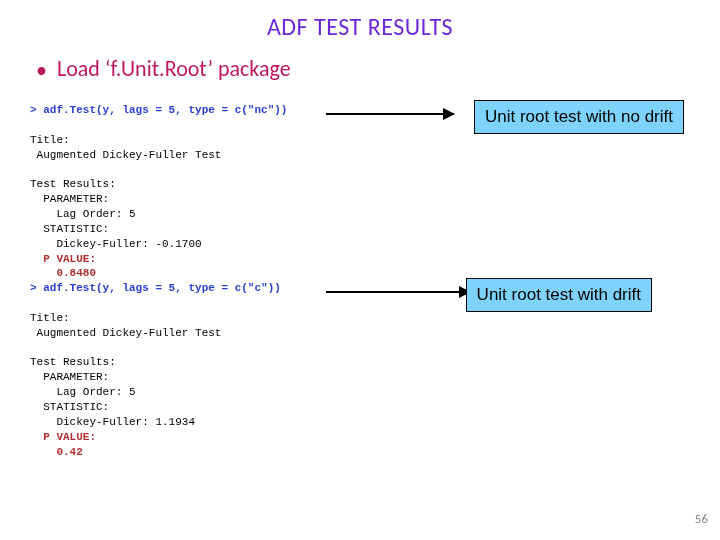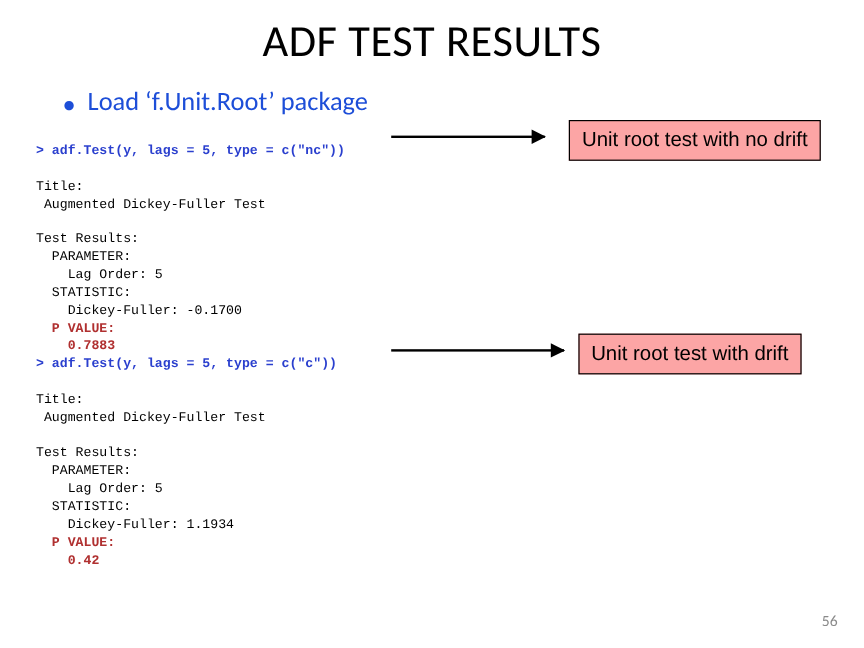--- a/index.html
+++ b/index.html
@@ -6,79 +6,79 @@
   body {
     width: 720px;
     height: 540px;
     background: #ffffff;
     font-family: Arial, sans-serif;
     position: relative;
   }
   .title {
     text-align: center;
     font-family: Calibri, Arial, sans-serif;
-    font-size: 37px;
+    font-size: 24px;
     font-weight: 400;
-    color: #000000;
+    color: #6d28d9;
     padding-top: 12px;
     letter-spacing: 0.5px;
   }
   .bullet-line {
     margin-top: 14px;
-    margin-left: 52px;
+    margin-left: 36px;
     font-family: Calibri, Arial, sans-serif;
     font-size: 22px;
-    color: #1d4ed8;
+    color: #be185d;
   }
   .bullet-dot {
     display: inline-block;
     margin-right: 10px;
     vertical-align: middle;
   }
   .code-block {
     font-family: "Courier New", monospace;
     font-size: 11px;
     line-height: 1.35;
     color: #000;
     margin-left: 30px;
     margin-top: 4px;
     white-space: pre;
   }
   .cmd { color: #2a3fce; font-weight: bold; margin-top: 20px; }
   .pval { color: #b03030; font-weight: bold; }
   .label-box {
     position: absolute;
-    background: #fca5a5;
+    background: #7dd3fc;
     border: 1.5px solid #000;
     font-family: Arial, sans-serif;
     font-size: 17px;
     padding: 6px 10px;
   }
   .box1 { top: 100px; right: 36px; }
-  .box2 { top: 278px; right: 52px; }
+  .box2 { top: 278px; right: 68px; }
   .arrow {
     position: absolute;
     height: 2px;
     background: #000;
   }
   .arrow::after {
     content: "";
     position: absolute;
     right: -1px;
     top: -5px;
     border-left: 12px solid #000;
     border-top: 6px solid transparent;
     border-bottom: 6px solid transparent;
   }
   .arrow1 { top: 113px; left: 326px; width: 128px; }
   .arrow2 { top: 291px; left: 326px; width: 144px; }
   .page-num {
     position: absolute;
     bottom: 14px;
-    right: 22px;
+    right: 12px;
     font-family: Calibri, Arial, sans-serif;
     font-size: 13px;
     color: #8a8a8a;
   }
 </style>
 </head>
 <body>
 
 <div class="title">ADF TEST RESULTS</div>
 
@@ -91,21 +91,21 @@
 
 <span>Title:</span>
 <span> Augmented Dickey-Fuller Test</span>
 
 <span>Test Results:</span>
 <span>  PARAMETER:</span>
 <span>    Lag Order: 5</span>
 <span>  STATISTIC:</span>
 <span>    Dickey-Fuller: -0.1700</span>
 <span class="pval">  P VALUE:</span>
-<span class="pval">    0.7883</span>
+<span class="pval">    0.8480</span>
 <span class="cmd">&gt; adf.Test(y, lags = 5, type = c("c"))</span>
 
 <span>Title:</span>
 <span> Augmented Dickey-Fuller Test</span>
 
 <span>Test Results:</span>
 <span>  PARAMETER:</span>
 <span>    Lag Order: 5</span>
 <span>  STATISTIC:</span>
 <span>    Dickey-Fuller: 1.1934</span>

